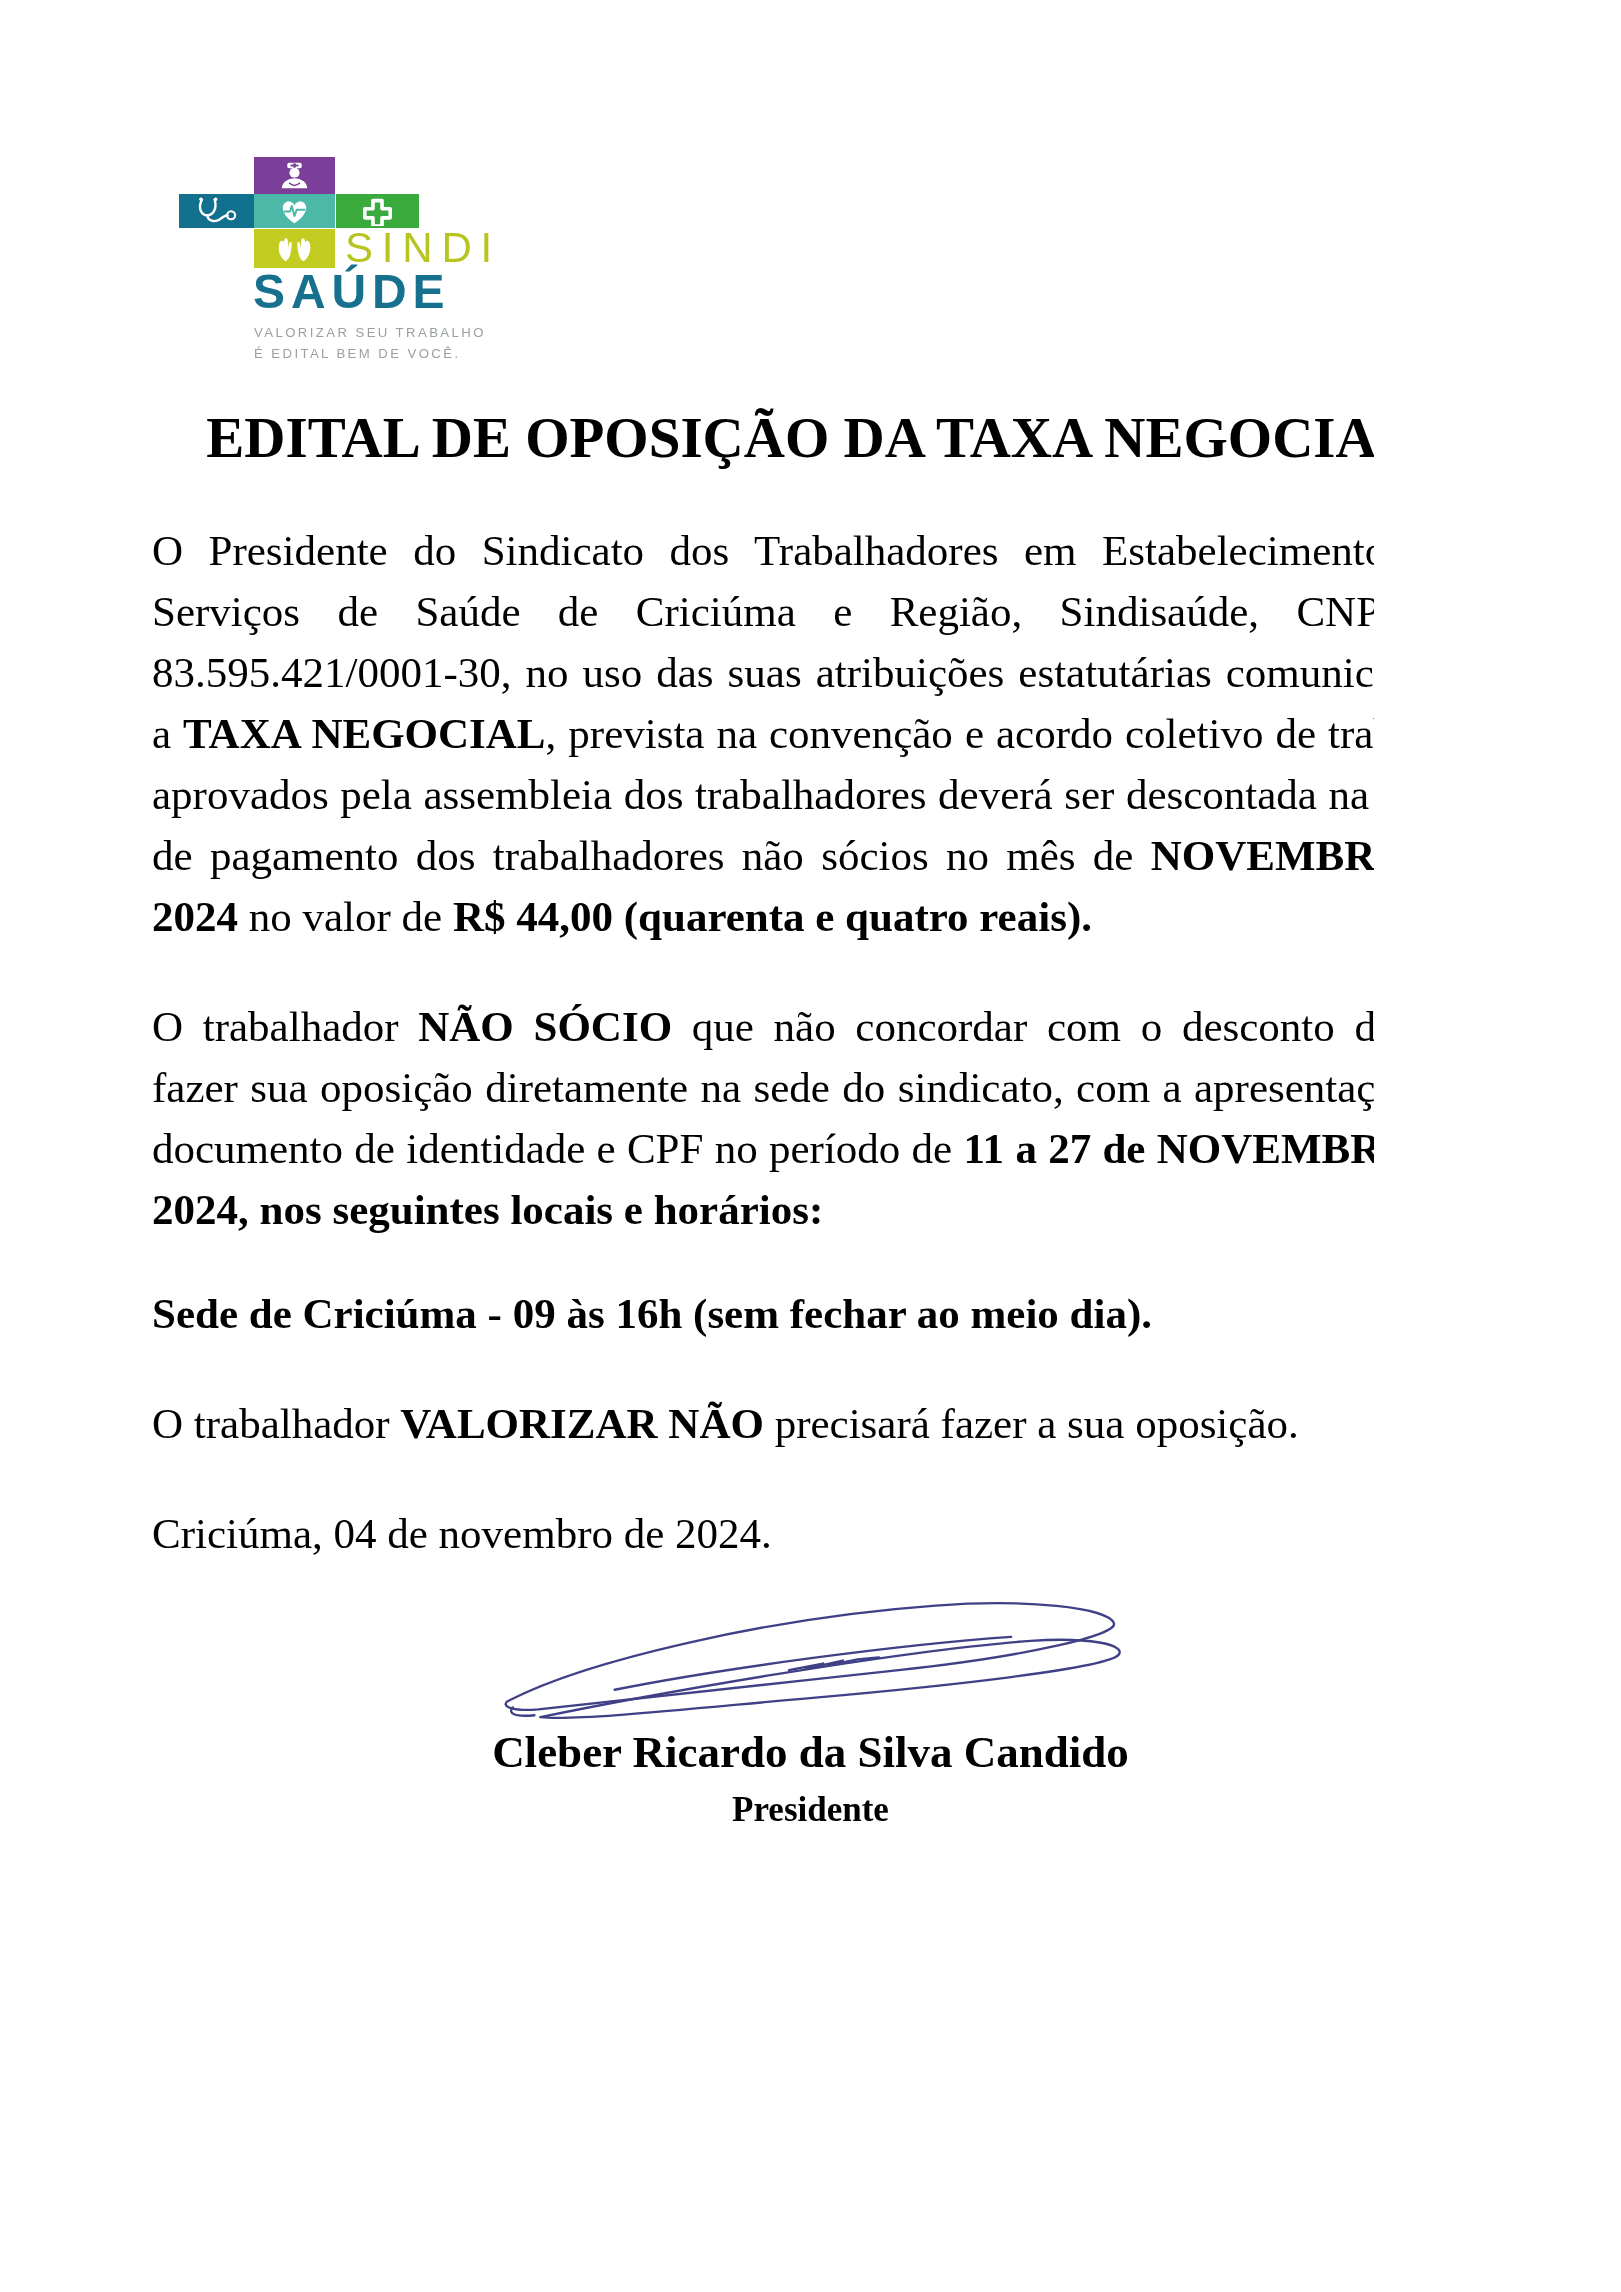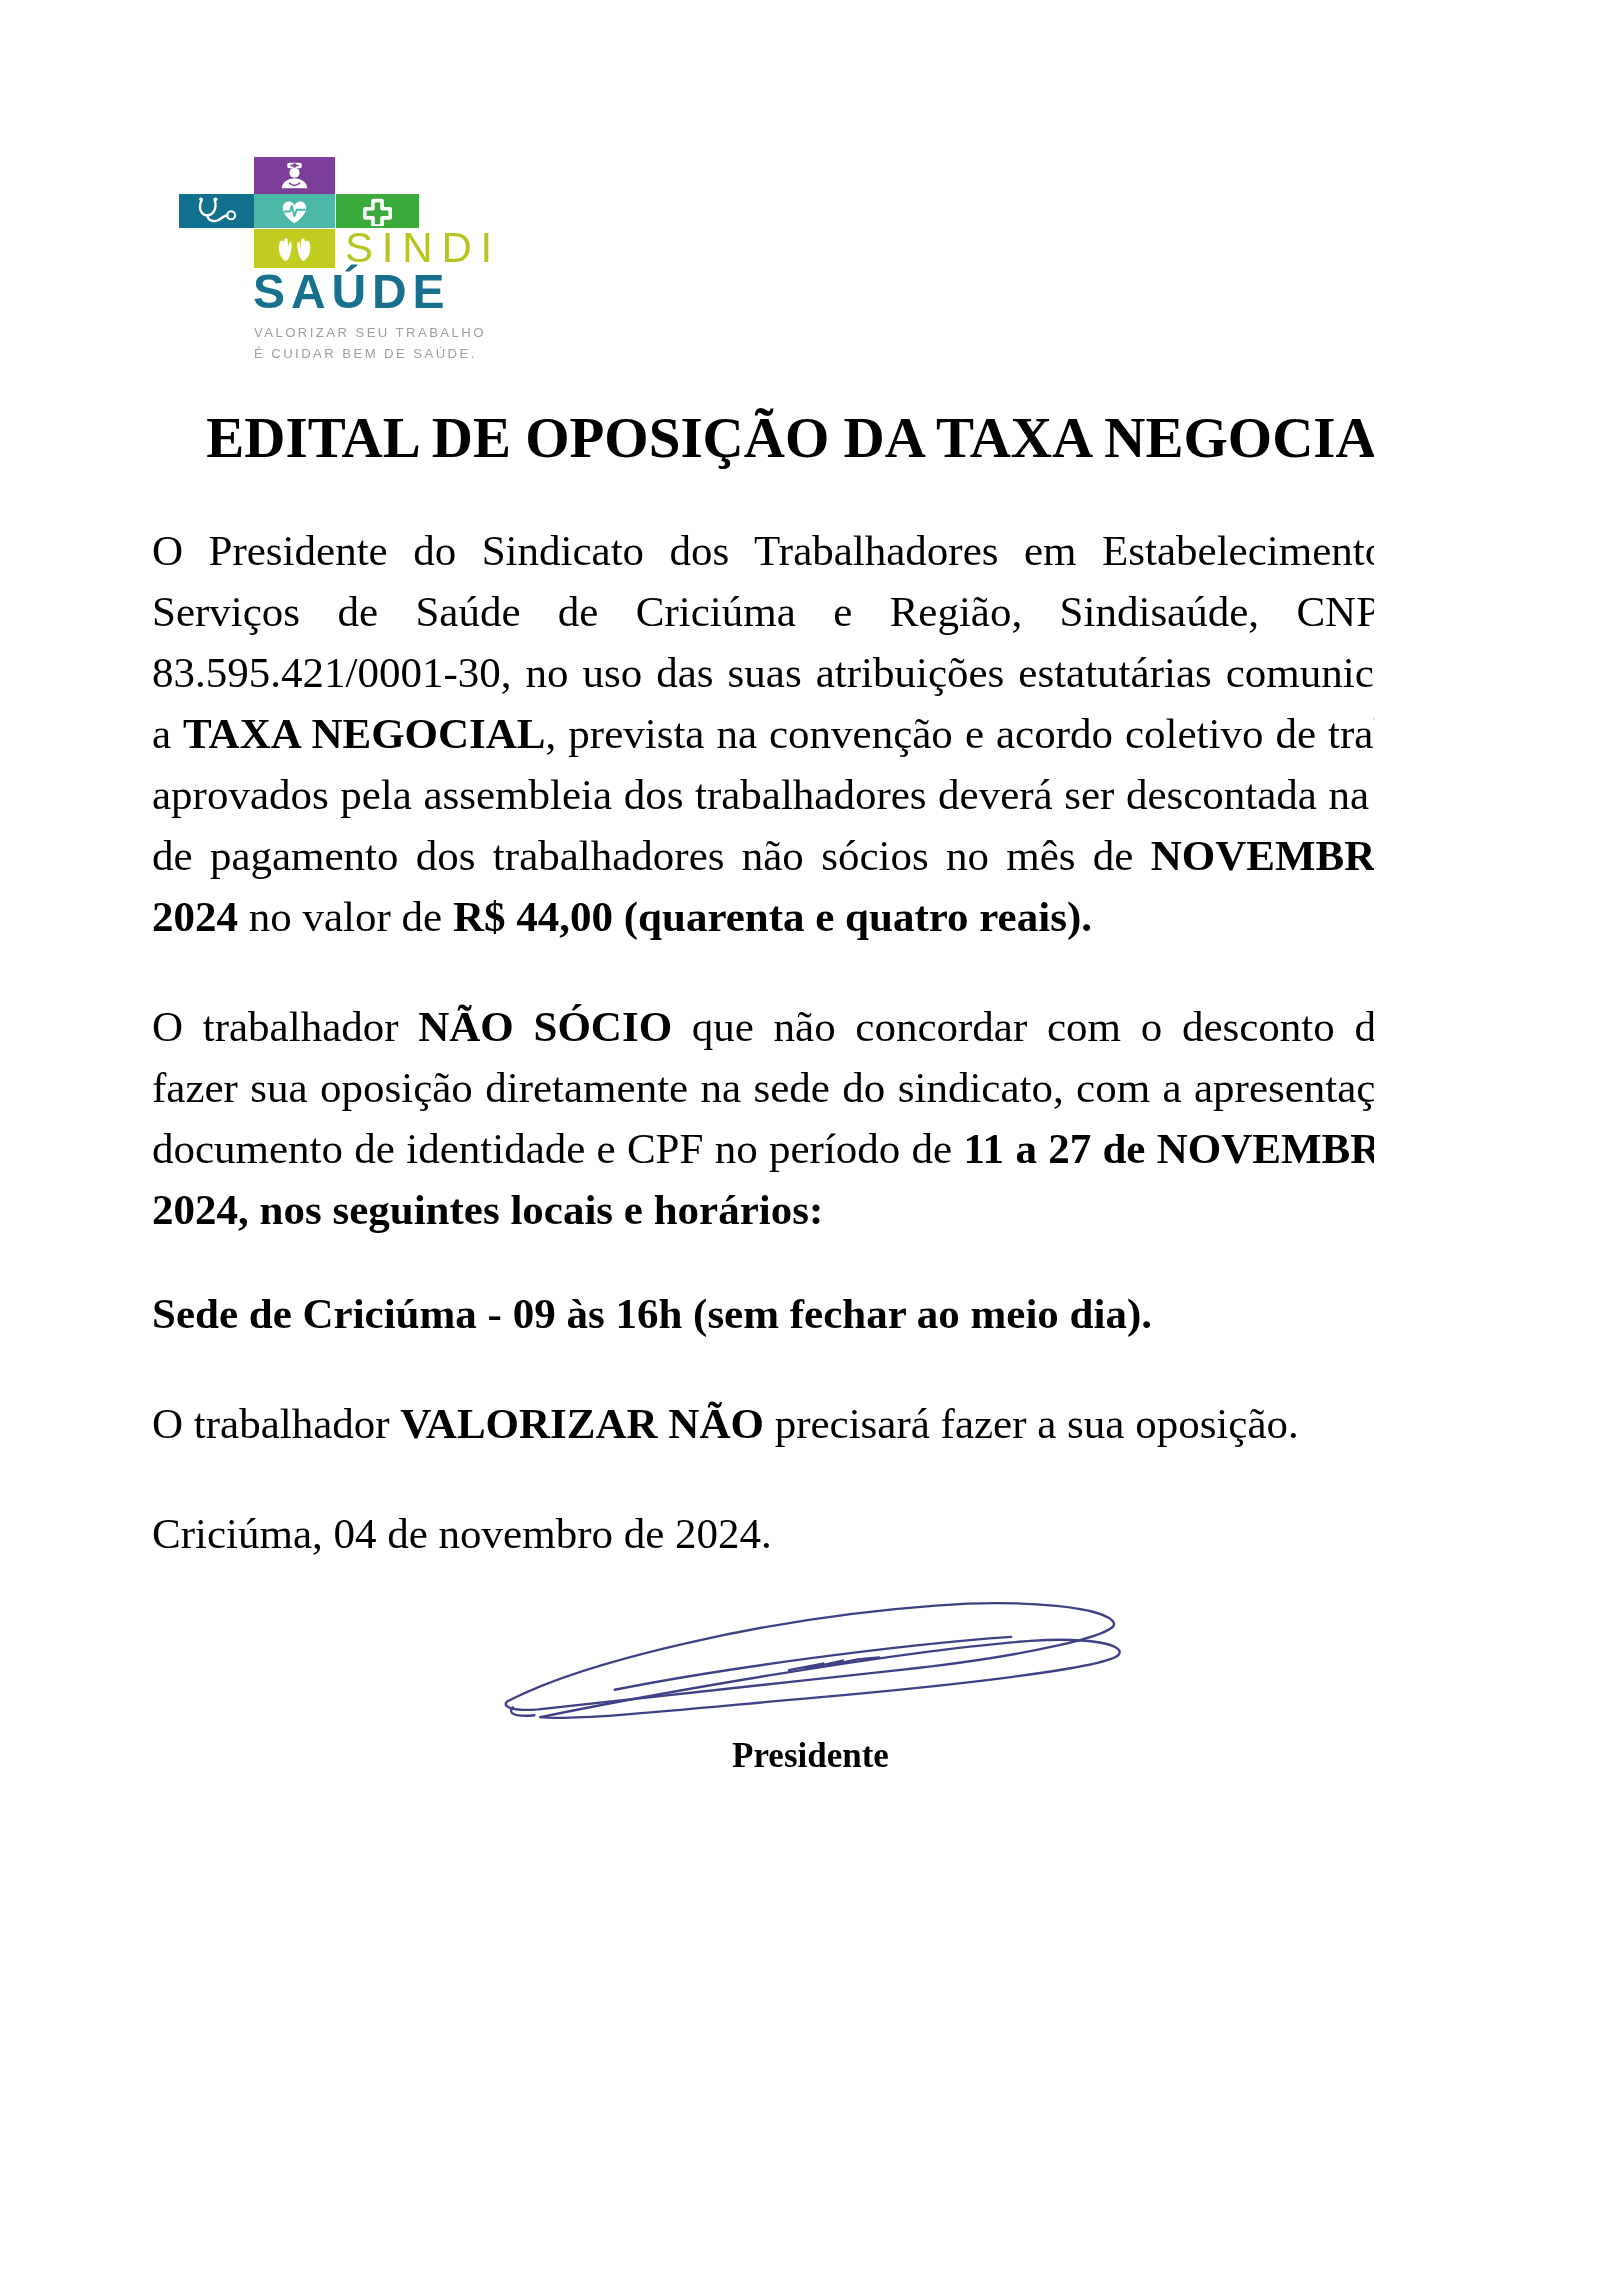--- a/index.html
+++ b/index.html
@@ -83,21 +83,21 @@
     <div class="sq sq-lime">
       <svg width="45" height="31" viewBox="0 0 48 34">
         <path d="M14 31 C7 26 5 16 8 10 C9 8 12 8 12.5 11 L13.5 17 C11 9 13 5 15.5 6 C17.5 7 16.5 13 17 17 C17.5 13 18 9 20 10 C22 11 20.5 18 19.5 23 C18.5 27 16.5 30 14 31 Z" fill="#fff"></path>
         <path d="M34 31 C41 26 43 16 40 10 C39 8 36 8 35.5 11 L34.5 17 C37 9 35 5 32.5 6 C30.5 7 31.5 13 31 17 C30.5 13 30 9 28 10 C26 11 27.5 18 28.5 23 C29.5 27 31.5 30 34 31 Z" fill="#fff"></path>
       </svg>
     </div>
     <div class="brand-sindi">SINDI</div>
     <div class="brand-saude">SAÚDE</div>
     <div class="tagline">
       <span>VALORIZAR SEU TRABALHO</span>
-      <span>É CUIDAR BEM DE SAÚDE.</span>
+      <span>É EDITAL BEM DE VOCÊ.</span>
     </div>
   </header>
 
   <main class="content">
 
     <h1 class="doc-title">EDITAL DE OPOSIÇÃO DA TAXA NEGOCIAL</h1>
 
     <p class="body-p"><span>O Presidente do Sindicato dos Trabalhadores em Estabelecimentos de Serviços de Saúde de Criciúma e Região, Sindisaúde, CNPJ nº 83.595.421/0001-30, no uso das suas atribuições estatutárias comunica que a </span><b>TAXA NEGOCIAL</b><span>, prevista na convenção e acordo coletivo de trabalho aprovados pela assembleia dos trabalhadores deverá ser descontada na folha de pagamento dos trabalhadores não sócios no mês de </span><b>NOVEMBRO de 2024</b><span> no valor de </span><b>R$ 44,00 (quarenta e quatro reais).</b></p>
 
     <p class="body-p"><span>O trabalhador </span><b>NÃO SÓCIO</b><span> que não concordar com o desconto deverá fazer sua oposição diretamente na sede do sindicato, com a apresentação de documento de identidade e CPF no período de </span><b>11 a 27 de NOVEMBRO de 2024, nos seguintes locais e horários:</b></p>
@@ -115,17 +115,18 @@
         <g stroke="var(--ink)" stroke-width="2.4" fill="none" stroke-linecap="round">
           <path d="M30 118 C110 76 300 32 468 20 C560 13 644 22 650 38 C655 50 560 72 430 86 C290 101 120 120 62 126 C38 128 24 124 30 118 Z"></path>
           <path d="M64 134 C180 110 430 66 565 56 C625 52 662 60 655 70 C645 84 480 102 345 114 C230 124 104 138 64 134"></path>
           <path d="M140 106 C250 84 430 60 545 52"></path>
           <path d="M318 86 l36 -7 -20 6 40 -9 -16 5 30 -6 22 -2"></path>
           <path d="M36 124 C30 130 38 134 58 132"></path>
         </g>
       </svg>
     </div>
 
+    <p class="signer-name">Cleber Ricardo da Silva Candido</p>
     <p class="signer-role">Presidente</p>
 
   </main>
 </div>
 
 
 </body></html>

